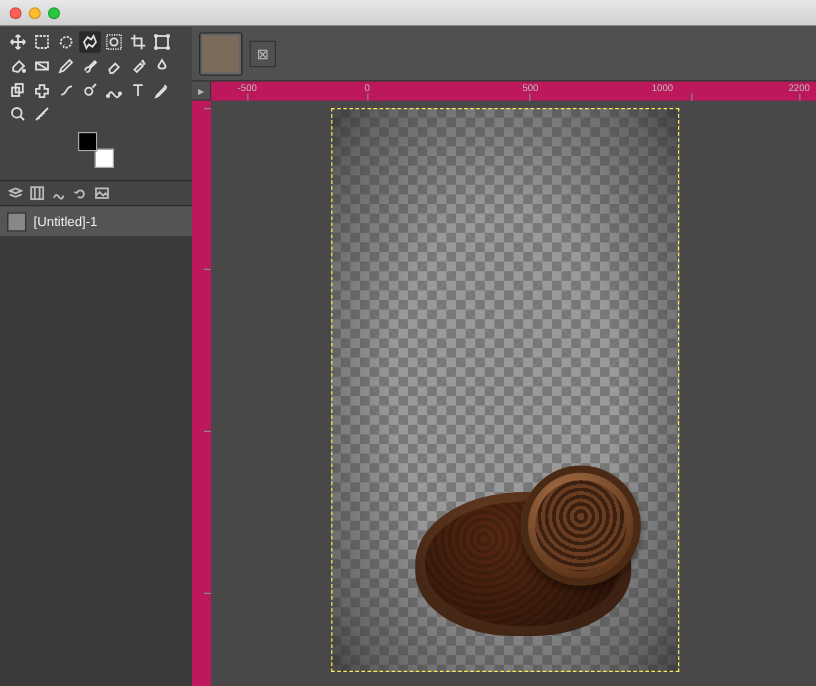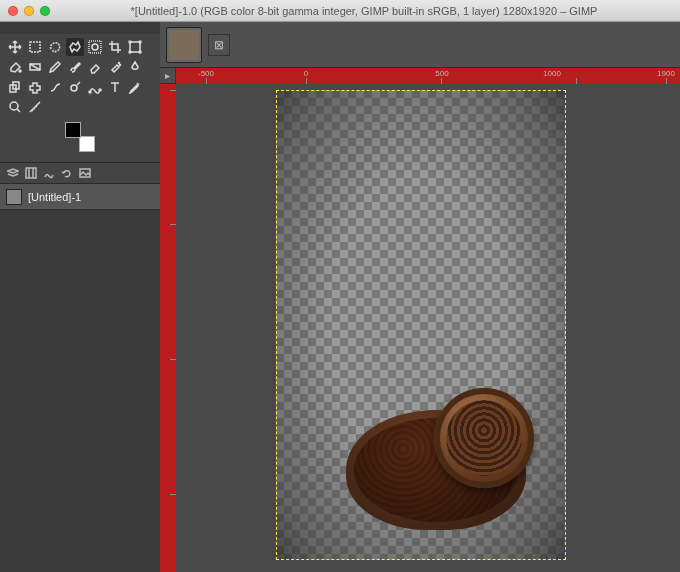--- a/index.html
+++ b/index.html
@@ -5,42 +5,42 @@
   * { box-sizing: border-box; margin: 0; padding: 0; }
   html, body { width: 680px; height: 572px; overflow: hidden; font-family: -apple-system, "Helvetica Neue", Arial, sans-serif; background: #3a3a3a; }
   .titlebar { height: 22px; background: linear-gradient(#e8e8e8,#d0d0d0); display: flex; align-items: center; padding: 0 8px; font-size: 11px; color: #444; gap: 6px; border-bottom: 1px solid #999; }
   .traffic { display: flex; gap: 6px; }
   .dot { width: 10px; height: 10px; border-radius: 50%; border: 0.5px solid rgba(0,0,0,.2); }
   .dot.red { background: #ff5f57; }
   .dot.yel { background: #ffbd2e; }
   .dot.grn { background: #28c940; }
   .title-text { flex: 1; text-align: center; color: #555; white-space: nowrap; overflow: hidden; }
   .app-body { display: flex; height: calc(572px - 22px); }
-  .left-col { width: 160px; background: #444; display: flex; flex-direction: column; margin-top: 12px; }
+  .left-col { width: 160px; background: #444; display: flex; flex-direction: column; }
   .toolbox { padding: 4px 6px 6px 6px; }
   .tool-grid { display: grid; grid-template-columns: repeat(7, 18px); grid-auto-rows: 18px; gap: 2px; }
   .tool { width: 18px; height: 18px; display:flex; align-items:center; justify-content:center; color:#ddd; }
   .tool svg { width:14px; height:14px; stroke:#ddd; fill:none; stroke-width:1.5; }
   .tool.active { background:#2a2a2a; border-radius:2px; }
   .fgbg { position:relative; width:30px; height:30px; margin:6px auto 4px auto; }
   .fgbg .sw { position:absolute; width:16px; height:16px; border:1px solid #aaa; }
   .fgbg .fg { background:#000; left:0; top:0; z-index:2; }
   .fgbg .bg { background:#fff; right:0; bottom:0; }
   .lyr-tabs { height:22px; display:flex; align-items:center; gap:4px; padding:0 6px; border-top:1px solid #2a2a2a; border-bottom:1px solid #2a2a2a; }
   .tab-ic { width:14px; height:14px; color:#bbb; display:flex; align-items:center; justify-content:center; }
   .tab-ic svg { width:12px; height:12px; stroke:#bbb; fill:none; stroke-width:1.5; }
   .layers-panel { flex:1; background:#3a3a3a; }
   .layer-row { display:flex; align-items:center; gap:6px; height:26px; padding:0 6px; background:#555; color:#eee; font-size:11px; border-bottom:1px solid #2f2f2f; }
   .layer-thumb { width:16px; height:16px; background:#888; border:1px solid #222; }
   .canvas-col { flex:1; display:flex; flex-direction:column; background:#484848; }
   .tabbar { height:46px; display:flex; align-items:center; gap:6px; padding:4px 6px; background:#505050; border-bottom:1px solid #2a2a2a; }
   .doc-tab { width:36px; height:36px; border:1px solid #222; background:#666; border-radius:2px; position:relative; overflow:hidden; }
   .doc-tab .mini { position:absolute; inset:2px; background:#7b6b5b; }
   .close-tab { width:22px; height:22px; border:1px solid #333; color:#bbb; display:flex; align-items:center; justify-content:center; font-size:12px; }
-  .ruler-h, .ruler-v { background:#b91c1c; color:#aaa; font-size:8px; position:relative; }
+  .ruler-h, .ruler-v { background:#be185d; color:#aaa; font-size:8px; position:relative; }
   .ruler-h { height:16px; display:flex; align-items:center; }
   .ruler-area { display:flex; flex:1; }
   .ruler-v { width:16px; }
   .nav-btn { width:16px; height:16px; background:#4e4e4e; color:#bbb; display:flex; align-items:center; justify-content:center; font-size:10px; border-right:1px solid #333; border-bottom:1px solid #333; }
   .viewport { flex:1; background:#484848; position:relative; overflow:hidden; }
   .canvas { position:absolute; left:100px; top:6px; width:290px; height:470px; }
   .checker { position:absolute; inset:0; background-image:
     linear-gradient(45deg,#777 25%,transparent 25%),
     linear-gradient(-45deg,#777 25%,transparent 25%),
     linear-gradient(45deg,transparent 75%,#777 75%),
@@ -65,21 +65,20 @@
 </style>
 </head>
 <body>
 
 <div class="titlebar">
   <div class="traffic">
     <div class="dot red"></div>
     <div class="dot yel"></div>
     <div class="dot grn"></div>
   </div>
-  <div class="title-text">*[Untitled]-1.0 (RGB color 8-bit gamma integer, GIMP built-in sRGB, 1 layer) 1280x1920 – GIMP</div>
 </div>
 
 <div class="app-body">
   <div class="left-col">
     <div class="toolbox">
       <div class="tool-grid">
         <div class="tool">
             <svg viewBox="0 0 14 14">
               <path d="M7 1v12M1 7h12M7 1l-2 2M7 1l2 2M7 13l-2-2M7 13l2-2M1 7l2-2M1 7l2 2M13 7l-2-2M13 7l-2 2"></path>
             </svg>
@@ -273,21 +272,21 @@
         <div class="ruler-ticks-h">
           <div class="rt" style="left:30px"></div>
             <div class="rtl" style="left:30px">-500</div>
           <div class="rt" style="left:130px"></div>
             <div class="rtl" style="left:130px">0</div>
           <div class="rt" style="left:265px"></div>
             <div class="rtl" style="left:266px">500</div>
           <div class="rt" style="left:400px"></div>
             <div class="rtl" style="left:376px">1000</div>
           <div class="rt" style="left:490px"></div>
-            <div class="rtl" style="left:490px">1900</div>
+            <div class="rtl" style="left:490px">2200</div>
         </div>
       </div>
     </div>
 
     <div class="ruler-area">
       <div class="ruler-v">
         <div class="ruler-ticks-v">
           <div class="rv" style="top:6px"></div>
           <div class="rv" style="top:140px"></div>
           <div class="rv" style="top:275px"></div>

